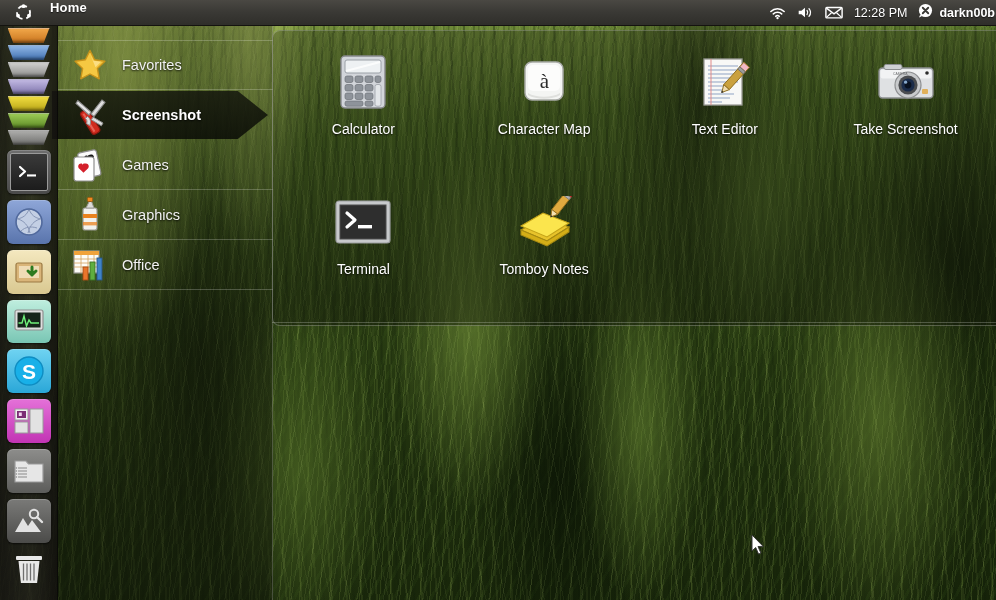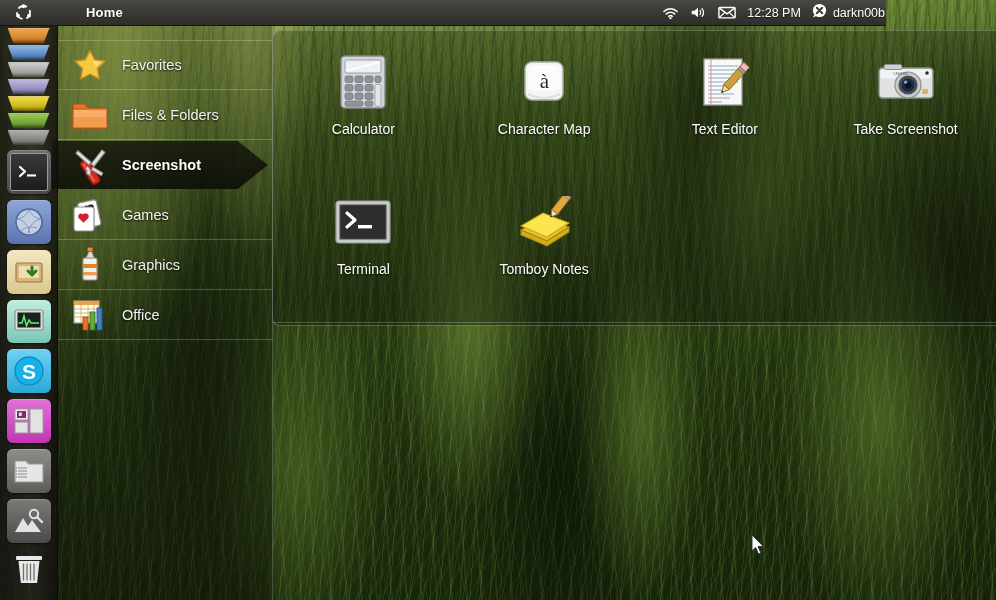--- a/index.html
+++ b/index.html
@@ -52,37 +52,36 @@
   #wallpaper::after{
     content:""; position:absolute; inset:0;
     background-image:
       repeating-linear-gradient(100deg, rgba(190,214,120,0.09) 0 1px, rgba(0,0,0,0) 1px 13px),
       repeating-linear-gradient(78deg, rgba(180,205,110,0.07) 0 1px, rgba(0,0,0,0) 1px 19px);
     mix-blend-mode: screen;
   }
 
   
   #topbar {
-    position:absolute; top:0; left:0; width:886px; height:26px;
+    position:absolute; top:0; left:0; width:996px; height:26px;
     background: linear-gradient(180deg,#4a4843 0%, #3a3935 48%, #2f2e2a 100%);
     border-bottom:1px solid #14130f;
-    display:flex; align-items:center; z-index:40;
+    display:flex; z-index:40;
     color:#fff;
-    gap:36px;
   }
   .bfb-logo { width:46px; display:flex; align-items:center; justify-content:center; }
   #topbar-title {
     font-size:13px; font-weight:bold; color:#ffffff; letter-spacing:.2px;
     text-shadow:0 1px 1px rgba(0,0,0,.6); margin-left:4px;
   }
   #indicators { margin-left:auto; display:flex; align-items:center; gap:11px; padding-right:1px; }
   #indicators .ind { display:flex; align-items:center; }
   #clock { font-size:12.5px; color:#fff; text-shadow:0 1px 1px rgba(0,0,0,.6); }
   #username { font-size:12.5px; color:#fff; text-shadow:0 1px 1px rgba(0,0,0,.6); }
-  .user-wrap { display:flex; align-items:center; gap:6px; }
+  .user-wrap { display:flex; align-items:center; gap:6px;font-weight:bold; }
 
   
   #launcher {
     position:absolute; top:26px; left:0; width:58px; height:574px; z-index:35;
     background: linear-gradient(90deg, rgba(22,20,18,.88) 0%, rgba(34,31,28,.80) 55%, rgba(18,16,14,.90) 100%);
     border-right:1px solid rgba(0,0,0,.55);
     display:flex; flex-direction:column; align-items:center;
     padding-top:2px;
   }
   .folded { width:50px; height:16px; position:relative; margin-bottom:1px; }
@@ -338,30 +337,20 @@
         <div class="cat">
           <div class="cat-ico">
             <svg width="36" height="36" viewBox="0 0 36 36">
               <path d="M18 3.5l4.6 9.3 10.3 1.5-7.5 7.3 1.8 10.2L18 27l-9.2 4.8 1.8-10.2L3.1 14.3l10.3-1.5z" fill="#f5c842" stroke="#c9941b" stroke-width="1.4" stroke-linejoin="round"></path>
               <path d="M18 6.8l3.4 6.9 7.6 1.1-5.5 5.4" fill="#fde394" opacity=".8"></path>
             </svg>
           </div>
           <div class="cat-label">Favorites</div>
         </div>
 
-        <div class="cat">
-          <div class="cat-ico">
-            <svg width="38" height="32" viewBox="0 0 38 32">
-              <path d="M2 5h12l3 3.5h19V29H2z" fill="#e8732a" stroke="#a94f12" stroke-width="1.2"></path>
-              <path d="M2 10h34v19H2z" fill="#f59b4d" stroke="#b85c18" stroke-width="1.1"></path>
-              <path d="M3 11h32v7H3z" fill="#fbb878" opacity=".7"></path>
-            </svg>
-          </div>
-          <div class="cat-label">Files &amp; Folders</div>
-        </div>
 
         <div class="cat selected">
           <div class="sel-arrow"></div>
           <div class="cat-ico">
             <svg width="42" height="42" viewBox="0 0 42 42">
               <g transform="rotate(-32 21 21)">
                 <rect x="13" y="14" width="9" height="26" rx="3" fill="#d02b1e" stroke="#8d1810" stroke-width="1.2"></rect>
                 <rect x="15" y="16.5" width="2" height="21" fill="#f07a6f" opacity=".7"></rect>
               </g>
               <path d="M22 20L33 6l3 2.4-11 14z" fill="#dedede" stroke="#8d8d8d" stroke-width="1.1"></path>

